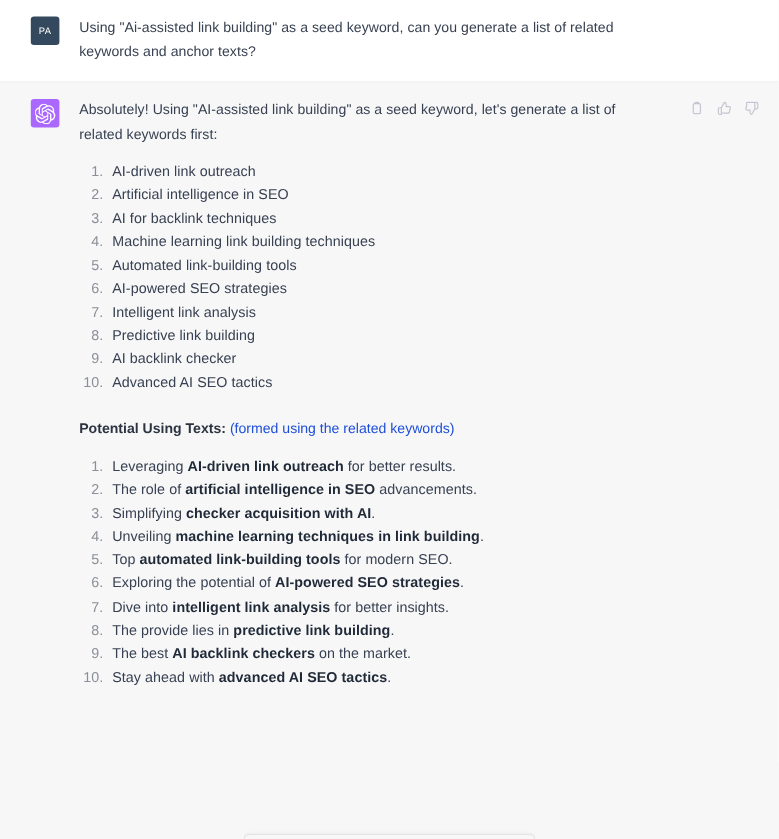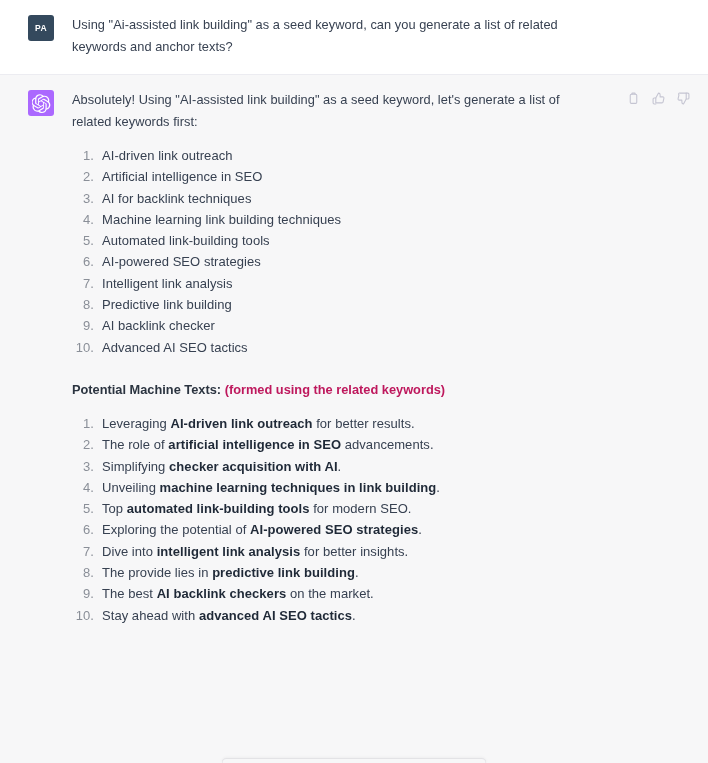--- a/index.html
+++ b/index.html
@@ -50,21 +50,21 @@
     display: flex;
     align-items: center;
     justify-content: center;
     margin-top: 1px;
   }
   .avatar-user {
     background: #34495d;
     color: #ffffff;
     font-size: 8.5px;
     letter-spacing: 0.4px;
-    font-weight: 700;
+    font-weight: 400;
   }
   .avatar-assistant {
     background: #ab68ff;
   }
   .avatar-assistant svg { width: 19px; height: 19px; display: block; }
 
   
   .msg-body {
     flex: 1 1 auto;
     padding-left: 18px;
@@ -85,22 +85,22 @@
 
   
   .section-heading {
     font-size: 12.8px;
     line-height: 22px;
     color: #2b3440;
     font-weight: bold;
     margin: 21px 0 0 0;
   }
   .section-heading .note {
-    font-weight: bold;
-    color: #be185d;
+    font-weight: normal;
+    color: #1d4ed8;
   }
 
   
   ol.kw-list {
     list-style: none;
     margin: 12px 0 0 0;
     padding: 0;
     counter-reset: kwitem;
   }
   ol.kw-list li {
@@ -219,21 +219,21 @@
             <li>Machine learning link building techniques</li>
             <li>Automated link-building tools</li>
             <li>AI-powered SEO strategies</li>
             <li>Intelligent link analysis</li>
             <li>Predictive link building</li>
             <li>AI backlink checker</li>
             <li>Advanced AI SEO tactics</li>
           </ol>
 
         <div class="section-heading">
-          <span>Potential Machine Texts:</span><span class="note"> (formed using the related keywords)</span>
+          <span>Potential Using Texts:</span><span class="note"> (formed using the related keywords)</span>
         </div>
 
         <ol class="kw-list anchor-list" id="anchors-list">
             <li><span>Leveraging </span><b>AI-driven link outreach</b><span> for better results.</span></li>
             <li><span>The role of </span><b>artificial intelligence in SEO</b><span> advancements.</span></li>
             <li><span>Simplifying </span><b>checker acquisition with AI</b><span>.</span></li>
             <li><span>Unveiling </span><b>machine learning techniques in link building</b><span>.</span></li>
             <li><span>Top </span><b>automated link-building tools</b><span> for modern SEO.</span></li>
             <li><span>Exploring the potential of </span><b>AI-powered SEO strategies</b><span>.</span></li>
             <li><span>Dive into </span><b>intelligent link analysis</b><span> for better insights.</span></li>

